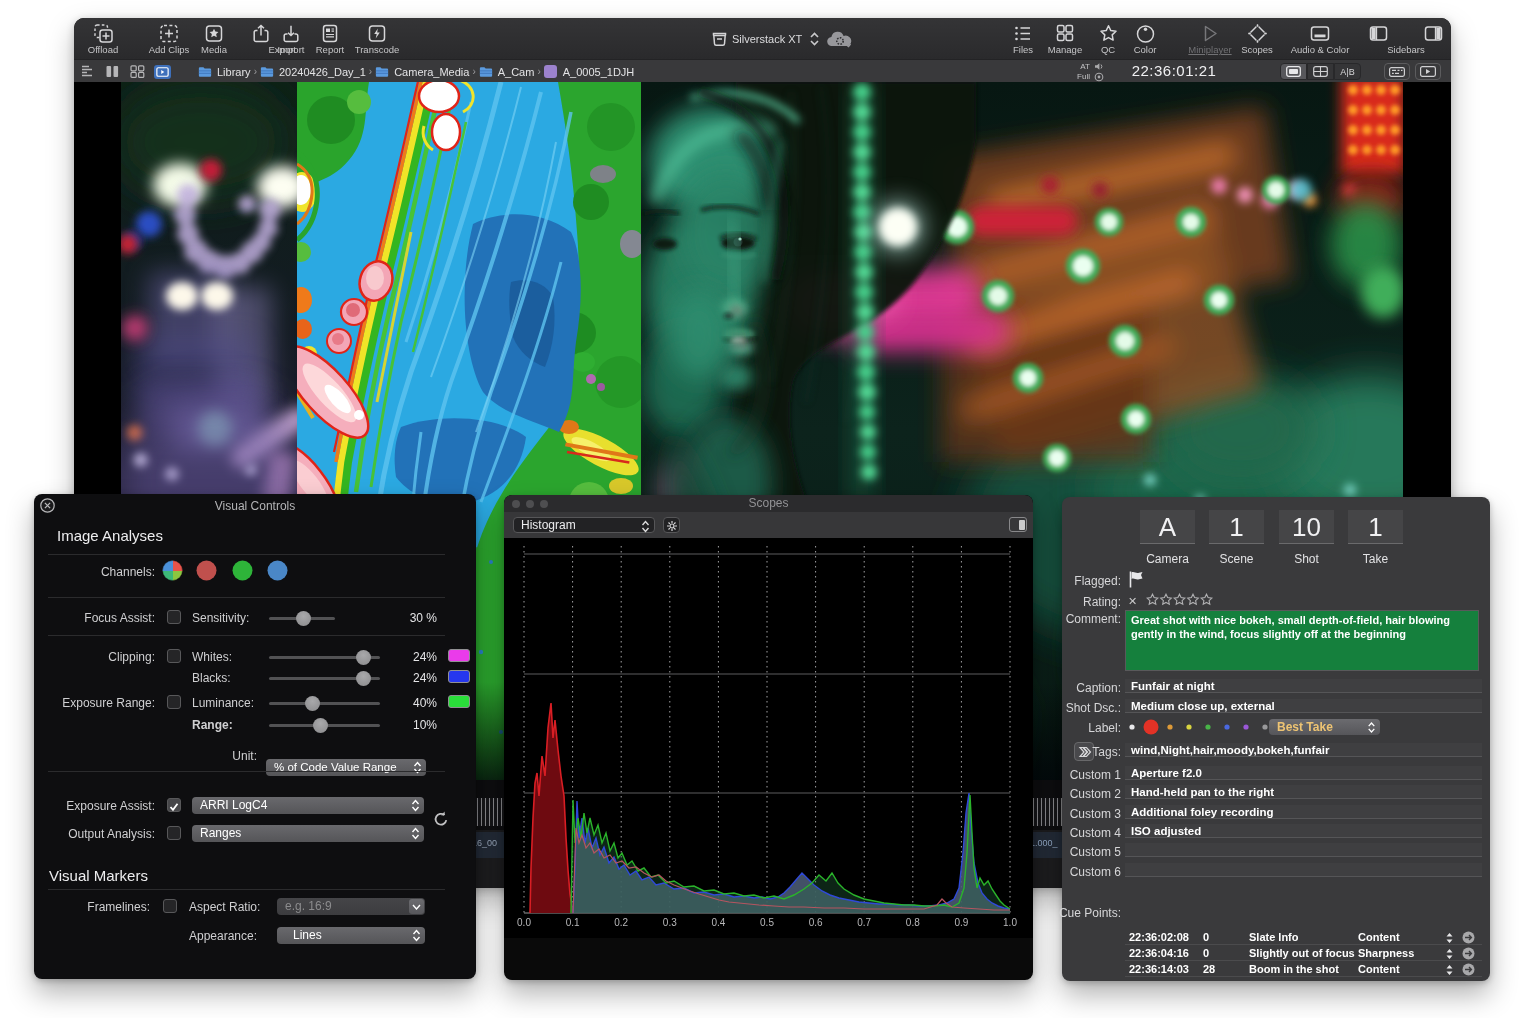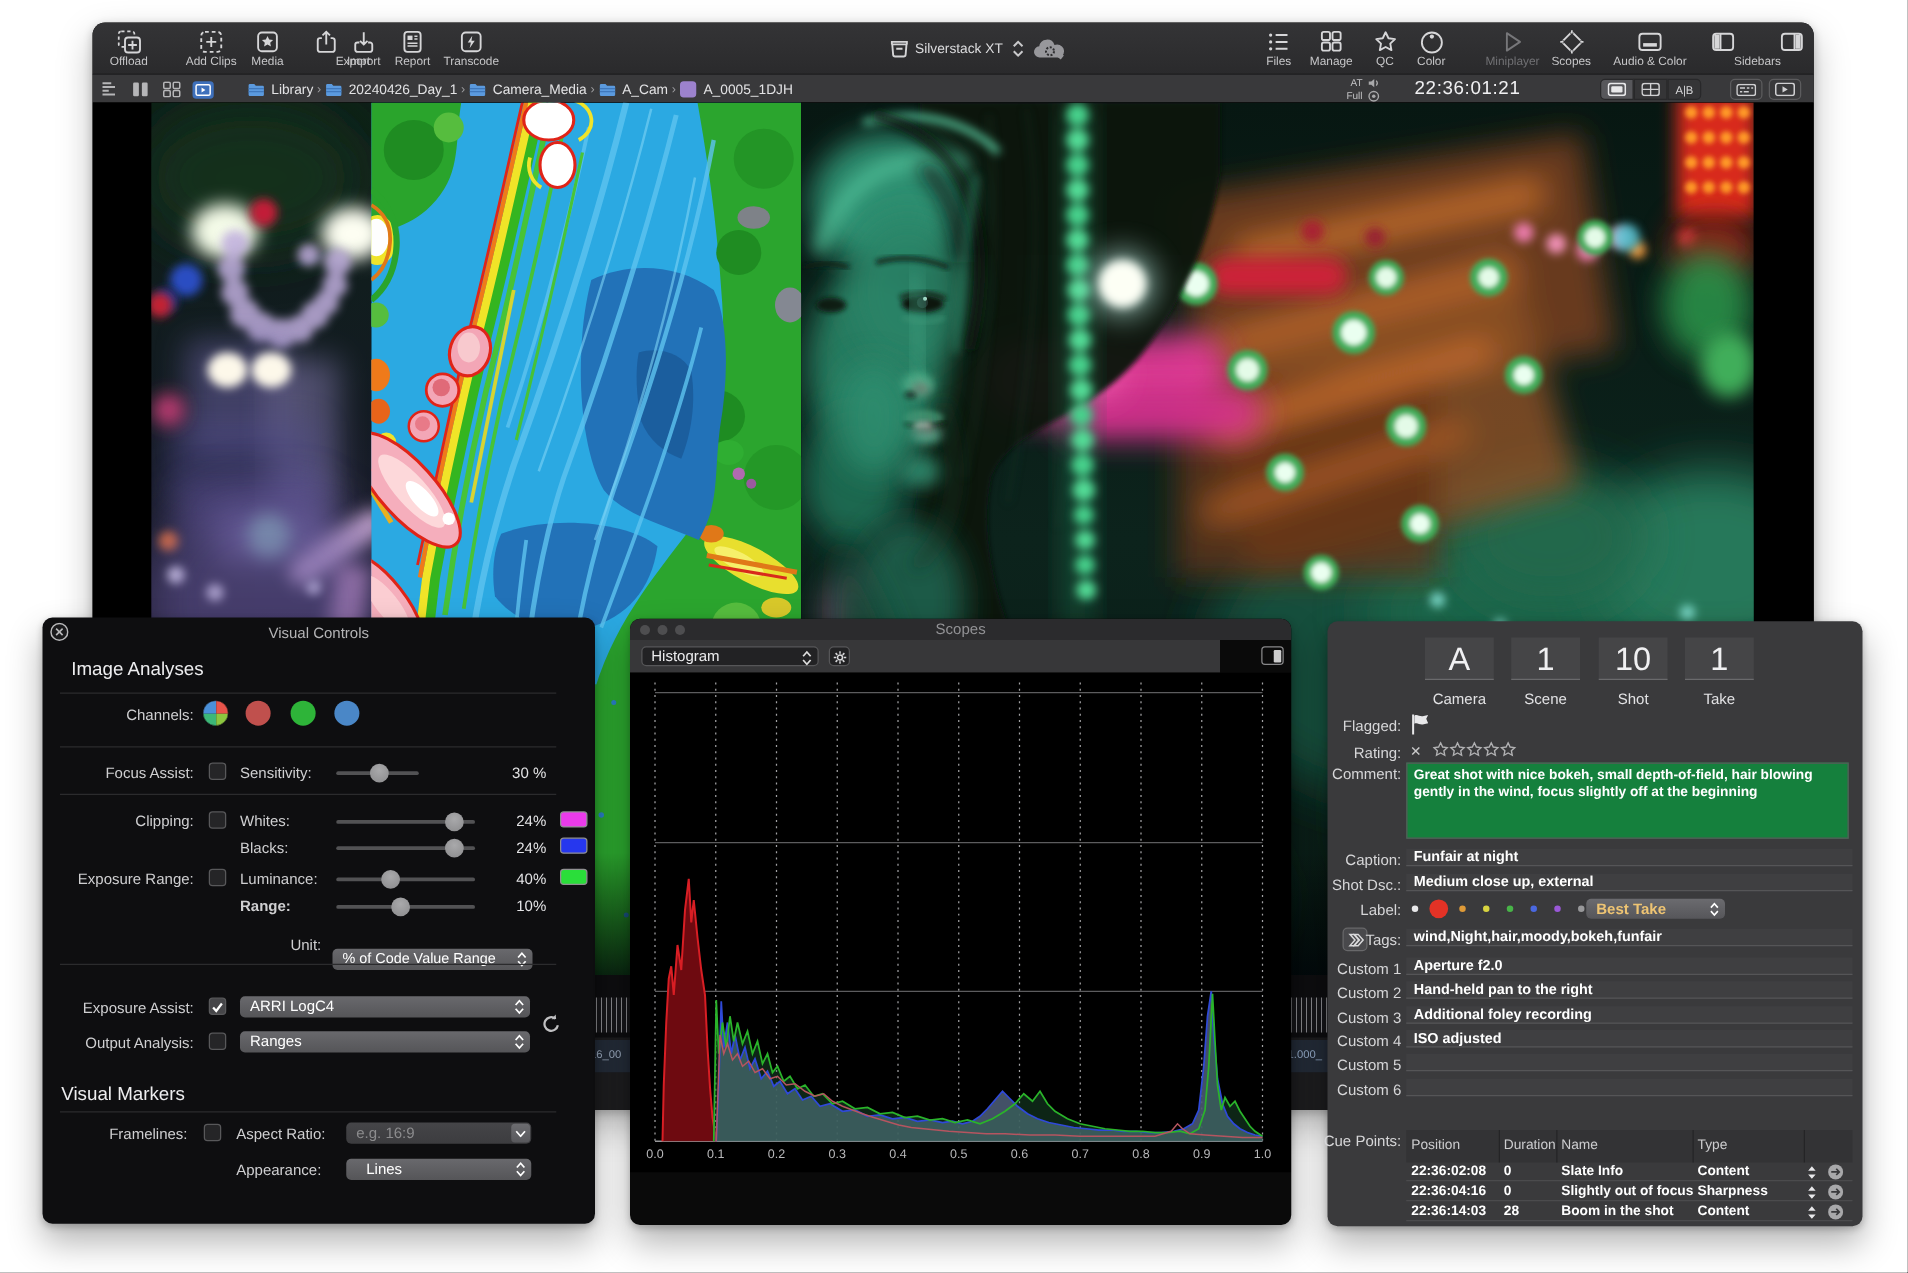--- a/index.html
+++ b/index.html
@@ -8,21 +8,21 @@
 .abs{position:absolute;}
 #mainwin{position:absolute;left:74px;top:18px;width:1377px;height:870px;border-radius:10px;
   background:#000;box-shadow:0 12px 28px rgba(0,0,0,.25),0 2px 8px rgba(0,0,0,.2);overflow:hidden;}
 #toolbar{position:absolute;left:0;top:0;width:100%;height:41px;
   background:linear-gradient(#343436,#2a2a2c);}
 #crumbbar{position:absolute;left:0;top:41px;width:100%;height:23px;background:#39393b;
   border-top:1px solid #232325;}
 .tbitem{position:absolute;top:5px;width:70px;text-align:center;color:#c6c6c8;font-size:9.5px;}
 .tbitem svg{display:block;margin:0 auto 1px;}
 .tblabel{line-height:10px;}
-.dim{color:#717174;}
+.dim{color:#717174;text-decoration:underline;}
 .crumbtxt{color:#e3e3e5;font-size:11px;}
 .chev{color:#9b9b9e;font-size:10px;padding:0 3px;}
 #viewer{position:absolute;left:0;top:64px;width:1377px;height:698px;background:#000;}
 #botbar{position:absolute;left:0;top:762px;width:1377px;height:108px;background:#1c1c1e;}
 .panel{position:absolute;border-radius:8px;box-shadow:0 14px 28px rgba(0,0,0,.3),0 2px 6px rgba(0,0,0,.22);}
 #vcpanel{left:34px;top:494px;width:442px;height:485px;background:#0e0e10;color:#d2d2d4;}
 #scopes{left:504px;top:495px;width:529px;height:485px;background:#0a0a0a;overflow:hidden;}
 #rpanel{left:1062px;top:497px;width:428px;height:484px;background:#3a3a3c;color:#d8d8da;}
 .vclabel{position:absolute;font-size:12px;color:#cfcfd1;text-align:right;}
 .vcsep{position:absolute;left:14px;width:397px;height:1px;background:#2b2b2d;}
@@ -815,21 +815,21 @@
         <path d="M1.5 5l3-3.4 3 3.4M1.5 8l3 3.4 3-3.4" fill="none" stroke="#fff" stroke-width="1.4"></path>
       </svg></div>
 </div>
 <div class="panel" id="scopes">
   <div class="abs" style="left:0;top:0;width:529px;height:17px;background:#2b2b2d;border-radius:8px 8px 0 0;">
     <div class="abs" style="left:8px;top:5px;width:8px;height:8px;border-radius:50%;background:#4e4e50;"></div>
     <div class="abs" style="left:22px;top:5px;width:8px;height:8px;border-radius:50%;background:#4e4e50;"></div>
     <div class="abs" style="left:36px;top:5px;width:8px;height:8px;border-radius:50%;background:#4e4e50;"></div>
     <div style="text-align:center;font-size:12px;color:#929295;line-height:17px;">Scopes</div>
   </div>
-  <div class="abs" style="left:0;top:17px;width:472px;height:26px;background:#373739;">
+  <div class="abs" style="left:0;top:17px;width:529px;height:26px;background:#373739;">
     <div class="abs" style="left:9px;top:5px;width:142px;height:16px;background:#222224;border:1px solid #565658;border-radius:4px;color:#ececee;font-size:12px;line-height:14px;padding-left:7px;">Histogram<svg style="position:absolute;right:4px;top:1.5px;" width="9" height="13" viewBox="0 0 9 13">
           <path d="M1.5 5l3-3.4 3 3.4M1.5 8l3 3.4 3-3.4" fill="none" stroke="#ddd" stroke-width="1.4"></path>
         </svg></div>
     <div class="abs" style="left:159px;top:5px;width:17px;height:16px;background:#222224;border:1px solid #565658;border-radius:4px;">
       <svg style="position:absolute;left:2px;top:2px;" width="12" height="12" viewBox="0 0 12 12">
           <circle cx="6" cy="6" r="2" fill="none" stroke="#d8d8da" stroke-width="1.2"></circle>
           <path d="M6 1v2M6 9v2M1 6h2M9 6h2M2.5 2.5l1.4 1.4M8.1 8.1l1.4 1.4M9.5 2.5L8.1 3.9M3.9 8.1L2.5 9.5" stroke="#d8d8da" stroke-width="1.2"></path>
         </svg>
     </div>
     <div class="abs" style="left:505px;top:5px;width:18px;height:15px;border:1px solid #88888a;border-radius:3px;">
@@ -935,30 +935,20 @@
   <div class="rfield" style="top:288px;">Hand-held pan to the right</div>
   <div class="rlabel" style="left:-41px;top:310px;">Custom 3</div>
   <div class="rfield" style="top:308px;">Additional foley recording</div>
   <div class="rlabel" style="left:-41px;top:329px;">Custom 4</div>
   <div class="rfield" style="top:327px;">ISO adjusted</div>
   <div class="rlabel" style="left:-41px;top:348px;">Custom 5</div>
   <div class="rfield" style="top:346px;"></div>
   <div class="rlabel" style="left:-41px;top:368px;">Custom 6</div>
   <div class="rfield" style="top:366px;"></div>
   <div class="rlabel" style="left:-41px;top:409px;">Cue Points:</div>
-  <div class="abs" style="left:63px;top:407px;width:357px;height:26px;background:#333335;color:#cdcdcf;font-size:11px;">
-    <div class="abs" style="left:4px;top:6px;">Position</div>
-    <div class="abs" style="left:78px;top:6px;">Duration</div>
-    <div class="abs" style="left:124px;top:6px;">Name</div>
-    <div class="abs" style="left:233px;top:6px;">Type</div>
-    <div class="abs" style="left:74px;top:0;width:1px;height:26px;background:#242426;"></div>
-    <div class="abs" style="left:120px;top:0;width:1px;height:26px;background:#242426;"></div>
-    <div class="abs" style="left:229px;top:0;width:1px;height:26px;background:#242426;"></div>
-    <div class="abs" style="left:318px;top:0;width:1px;height:26px;background:#242426;"></div>
-  </div>
   <div class="abs" style="left:63px;top:433px;width:357px;height:48px;font-size:11px;color:#fff;font-weight:700;">
     <div class="abs" style="left:0;top:0;width:357px;height:15px;border-bottom:1px solid #4b4b4d;">
       <span class="abs" style="left:4px;top:1px;">22:36:02:08</span>
         <span class="abs" style="left:78px;top:1px;">0</span>
       <span class="abs" style="left:124px;top:1px;">Slate Info</span>
         <span class="abs" style="left:233px;top:1px;">Content</span>
       <svg class="abs" style="left:320px;top:2px;" width="9" height="12" viewBox="0 0 9 12">
           <path d="M1.5 4.5L4.5 1l3 3.5zM1.5 7.5L4.5 11l3-3.5z" fill="#e8e8ea"></path>
         </svg>
       <svg class="abs" style="left:337px;top:1px;" width="13" height="13" viewBox="0 0 13 13">

